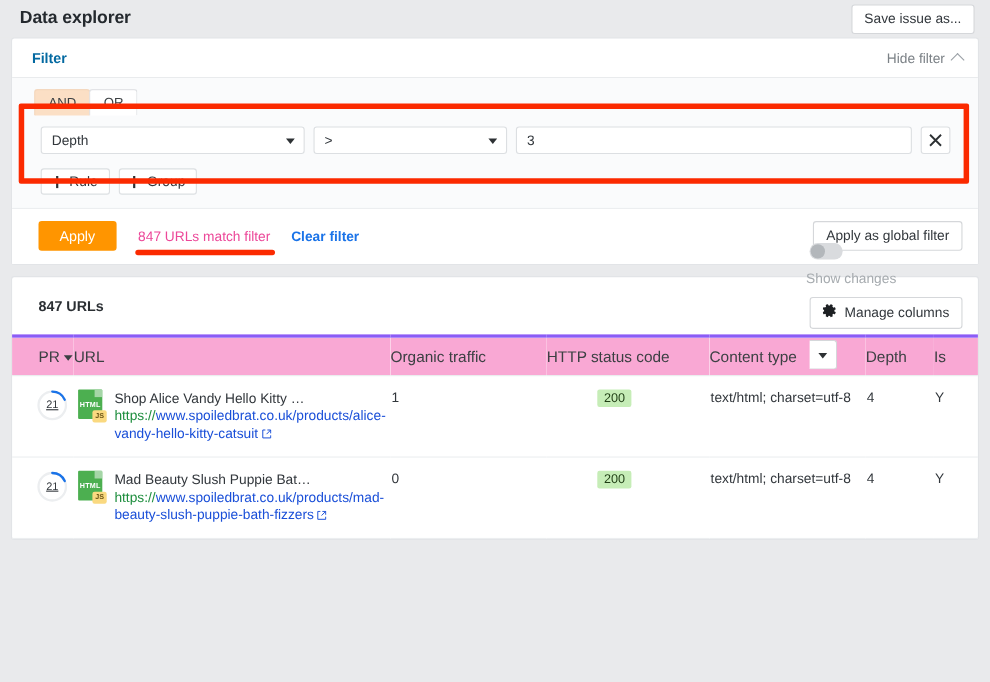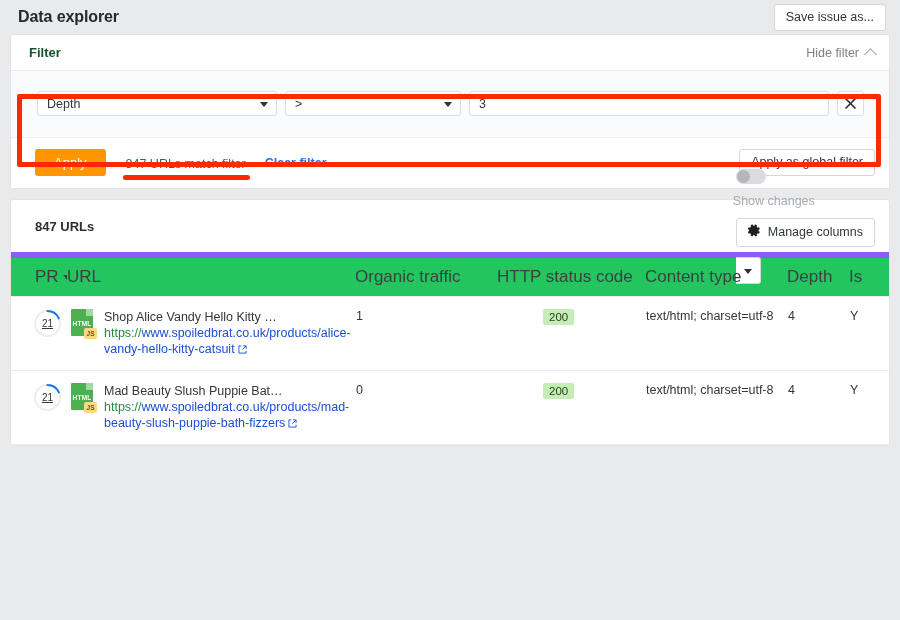--- a/index.html
+++ b/index.html
@@ -49,21 +49,21 @@
   }
 
   .filter-head {
     height: 36px;
     display: flex;
     align-items: center;
     justify-content: space-between;
     padding: 0 14px 0 18px;
     border-bottom: 1px solid #e9ebed;
   }
-  .filter-title { font-size: 13px; font-weight: bold; color: #14532d; }
+  .filter-title { font-size: 13px; font-weight: bold; color: #0369a1; }
   .hide-filter {
     display: flex; align-items: center; gap: 7px;
     font-size: 12.5px; color: #7b8186; cursor: pointer;
   }
   .chev-up {
     display: inline-block;
     width: 9px; height: 9px;
     border-left: 1.5px solid #9aa0a6;
     border-top: 1.5px solid #9aa0a6;
     transform: rotate(45deg);
@@ -199,21 +199,21 @@
     background: #ff9500;
     color: #fff;
     border: none;
     border-radius: 3px;
     font-size: 13px;
     font-family: "Liberation Sans", sans-serif;
     padding: 6px 19px;
     cursor: pointer;
   }
   .match-wrap { position: relative; margin-left: 20px; }
-  .match-text { font-size: 12.5px; color: #0f766e; margin-top: 20px; }
+  .match-text { font-size: 12.5px; color: #ec4899; margin-top: 20px; }
   .match-underline {
     position: absolute;
     left: -3px; right: -4px;
     bottom: -8px;
     height: 5px;
     background: #fb2a00;
     border-radius: 3px;
   }
   .clear-link {
     margin-left: 19px;
@@ -267,24 +267,24 @@
   .caret-dn {
     border-left: 4.5px solid transparent;
     border-right: 4.5px solid transparent;
     border-top: 5px solid #2d3134;
     display: inline-block;
   }
 
   
   table.dt { width: 100%; border-collapse: collapse; table-layout: fixed; }
   table.dt thead th {
-    background: #22c55e;
-    border-top: 6px solid #8b5cf6;
+    background: #f9a8d4;
+    border-top: 3px solid #8b5cf6;
     border-bottom: 1px solid #e9ebed;
-    font-size: 17px;
+    font-size: 14px;
     font-weight: normal;
     color: #3c4043;
     text-align: left;
     padding: 9px 0 9px 0;
     height: 36px;
     white-space: nowrap;
     overflow: hidden;
   }
   .th-pr { width: 56px; padding-left: 24px !important; }
   .th-url { width: 288px; }
@@ -387,39 +387,53 @@
   <div class="filter-head">
     <div class="filter-title">Filter</div>
     <div class="hide-filter">
       <span>Hide filter</span>
       <span class="chev-up"></span>
     </div>
   </div>
 
   <div class="filter-body">
 
+    <div class="andor">
+      <div class="seg active">AND</div>
+      <div class="seg">OR</div>
+    </div>
 
     <div class="annot-box"></div>
 
     <div class="rules">
 
       <div class="rule-row">
         <div class="sel w-field">Depth</div>
         <div class="sel w-op">&gt;</div>
         <input class="txtinput" value="3" style="">
         <div class="xbtn">
           <svg width="13" height="13" viewBox="0 0 13 13" aria-hidden="true">
             <path d="M1.5 1.5 L11.5 11.5 M11.5 1.5 L1.5 11.5" stroke="#2d3134" stroke-width="1.7" fill="none"></path>
           </svg>
         </div>
       </div>
 
 
     </div>
 
+    <div class="addrow">
+      <div class="addbtn">
+        <span class="plus"></span>
+        <span>Rule</span>
+      </div>
+      <div class="addbtn">
+        <span class="plus"></span>
+        <span>Group</span>
+      </div>
+    </div>
 
   </div>
 
   <div class="apply-bar">
     <button class="apply-btn">Apply</button>
     <div class="match-wrap">
       <span class="match-text">847 URLs match filter</span>
       <span class="match-underline"></span>
     </div>
     <span class="clear-link">Clear filter</span>

